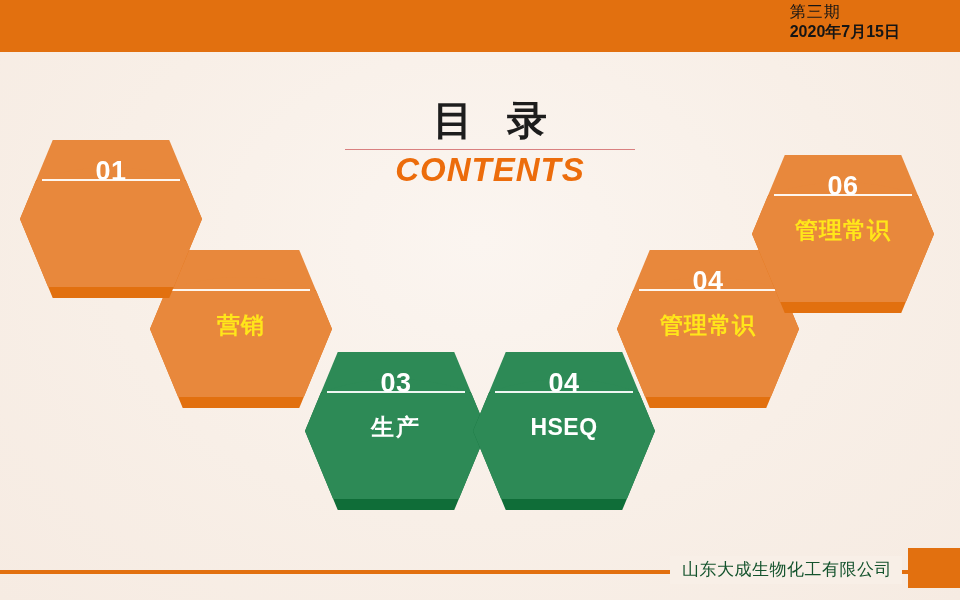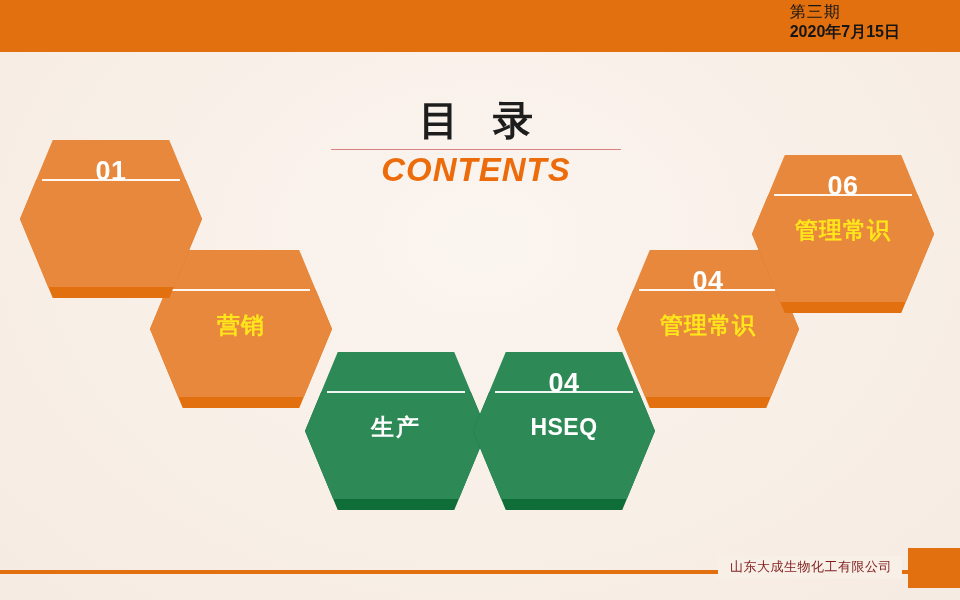--- a/index.html
+++ b/index.html
@@ -45,21 +45,21 @@
   }
   .header-date {
     font-size: 16px;
     font-weight: 700;
     letter-spacing: 0px;
   }
 
   
   .title-block {
     position: absolute;
-    left: 316px;
+    left: 330px;
     top: 100px;
     width: 320px;
     text-align: center;
   }
   .title-cn {
     font-size: 40px;
     font-weight: 700;
     color: #1d1d1d;
     letter-spacing: 10px;
     line-height: 1;
@@ -170,23 +170,23 @@
     left: 0;
     top: 570px;
     width: 960px;
     height: 4px;
     background: #e2700f;
   }
   .footer-company {
     position: absolute;
     right: 58px;
     top: 556px;
-    font-size: 13px;
+    font-size: 17px;
     font-weight: 400;
-    color: #7f1d1d;
+    color: #14532d;
     background: #f8efe7;
     padding: 2px 10px 3px 12px;
     letter-spacing: 0.5px;
     font-family: "DejaVu Sans", "Liberation Sans", sans-serif;
   }
   .footer-block {
     position: absolute;
     right: 0;
     top: 548px;
     width: 52px;
@@ -225,20 +225,21 @@
     <div class="hex-arc"></div>
     <div class="hex-rule"></div>
     <div class="hex-label">营销</div>
   </div>
 
   <div class="hex green" id="hex-03">
     <div class="hex-top"></div>
     <div class="hex-body"></div>
     <div class="hex-arc"></div>
     <div class="hex-rule"></div>
+    <div class="hex-num">03</div>
     <div class="hex-label">生产</div>
   </div>
 
   <div class="hex green" id="hex-04">
     <div class="hex-top"></div>
     <div class="hex-body"></div>
     <div class="hex-arc"></div>
     <div class="hex-rule"></div>
     <div class="hex-num">04</div>
     <div class="hex-label latin">HSEQ</div>

